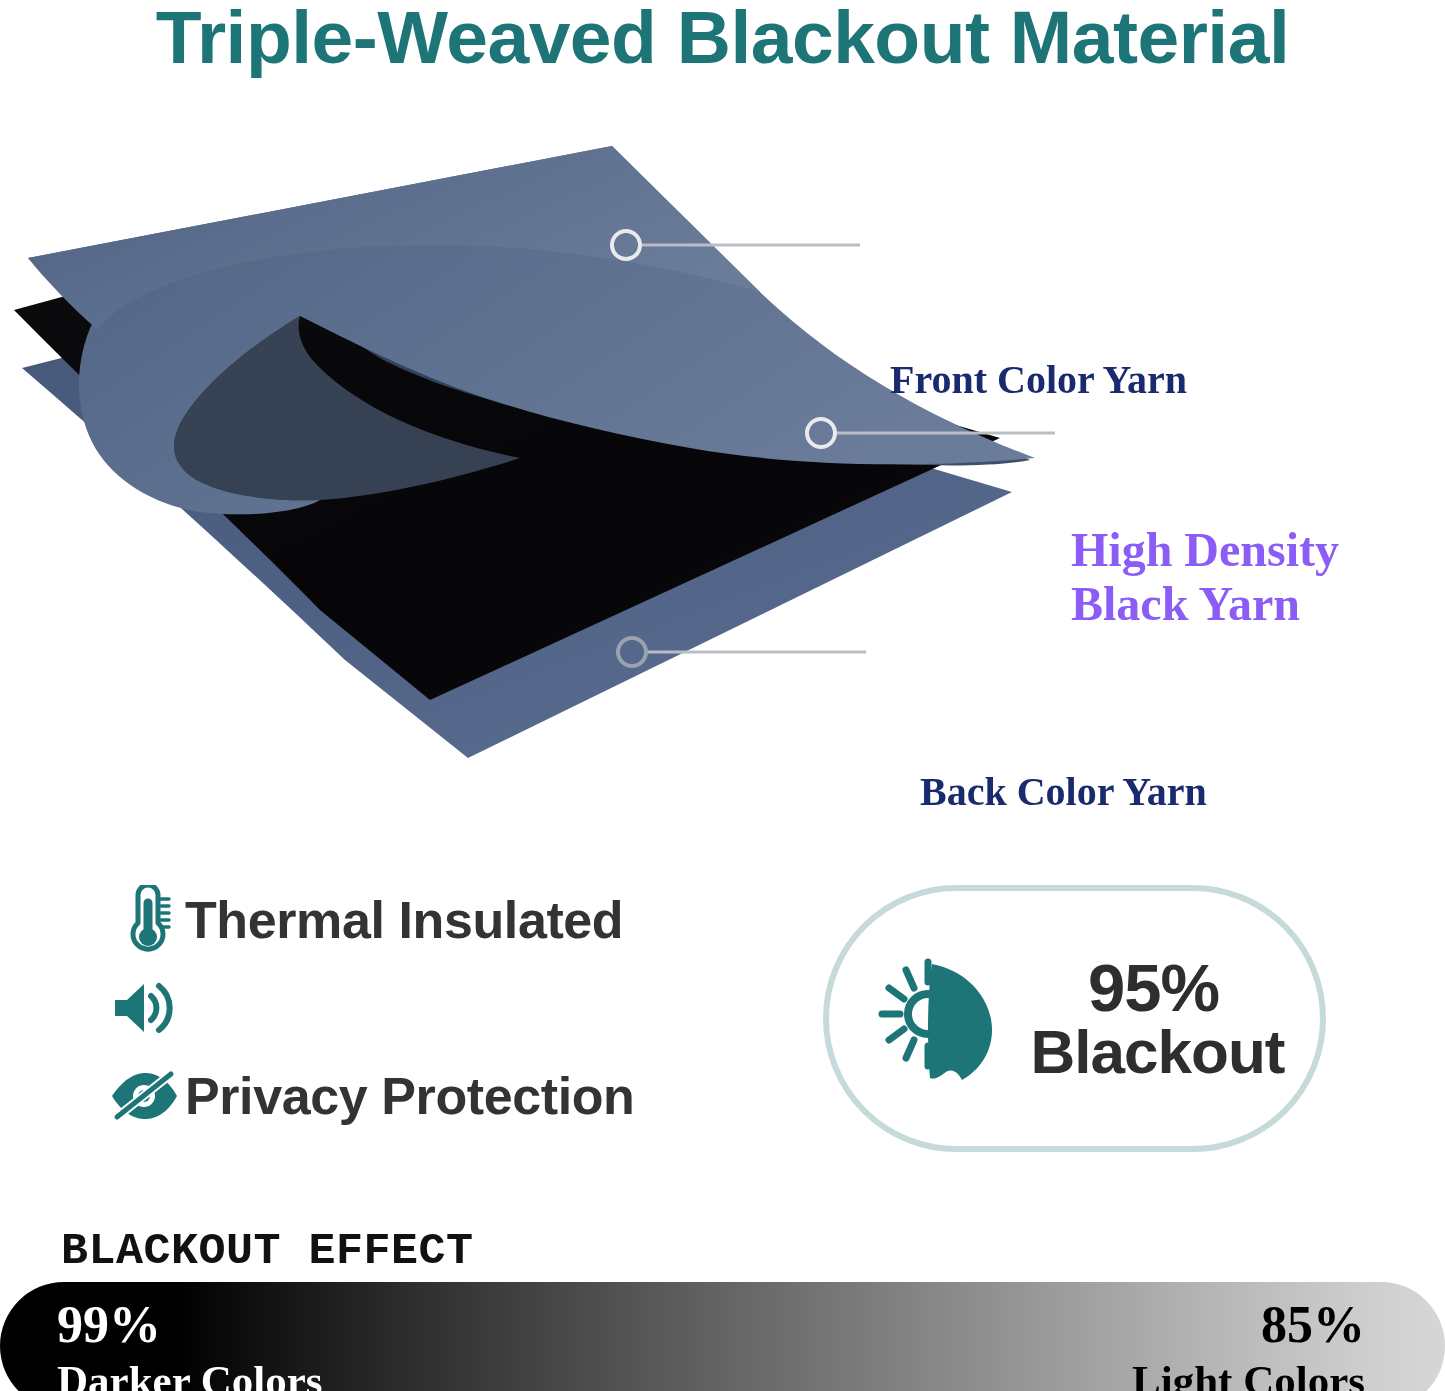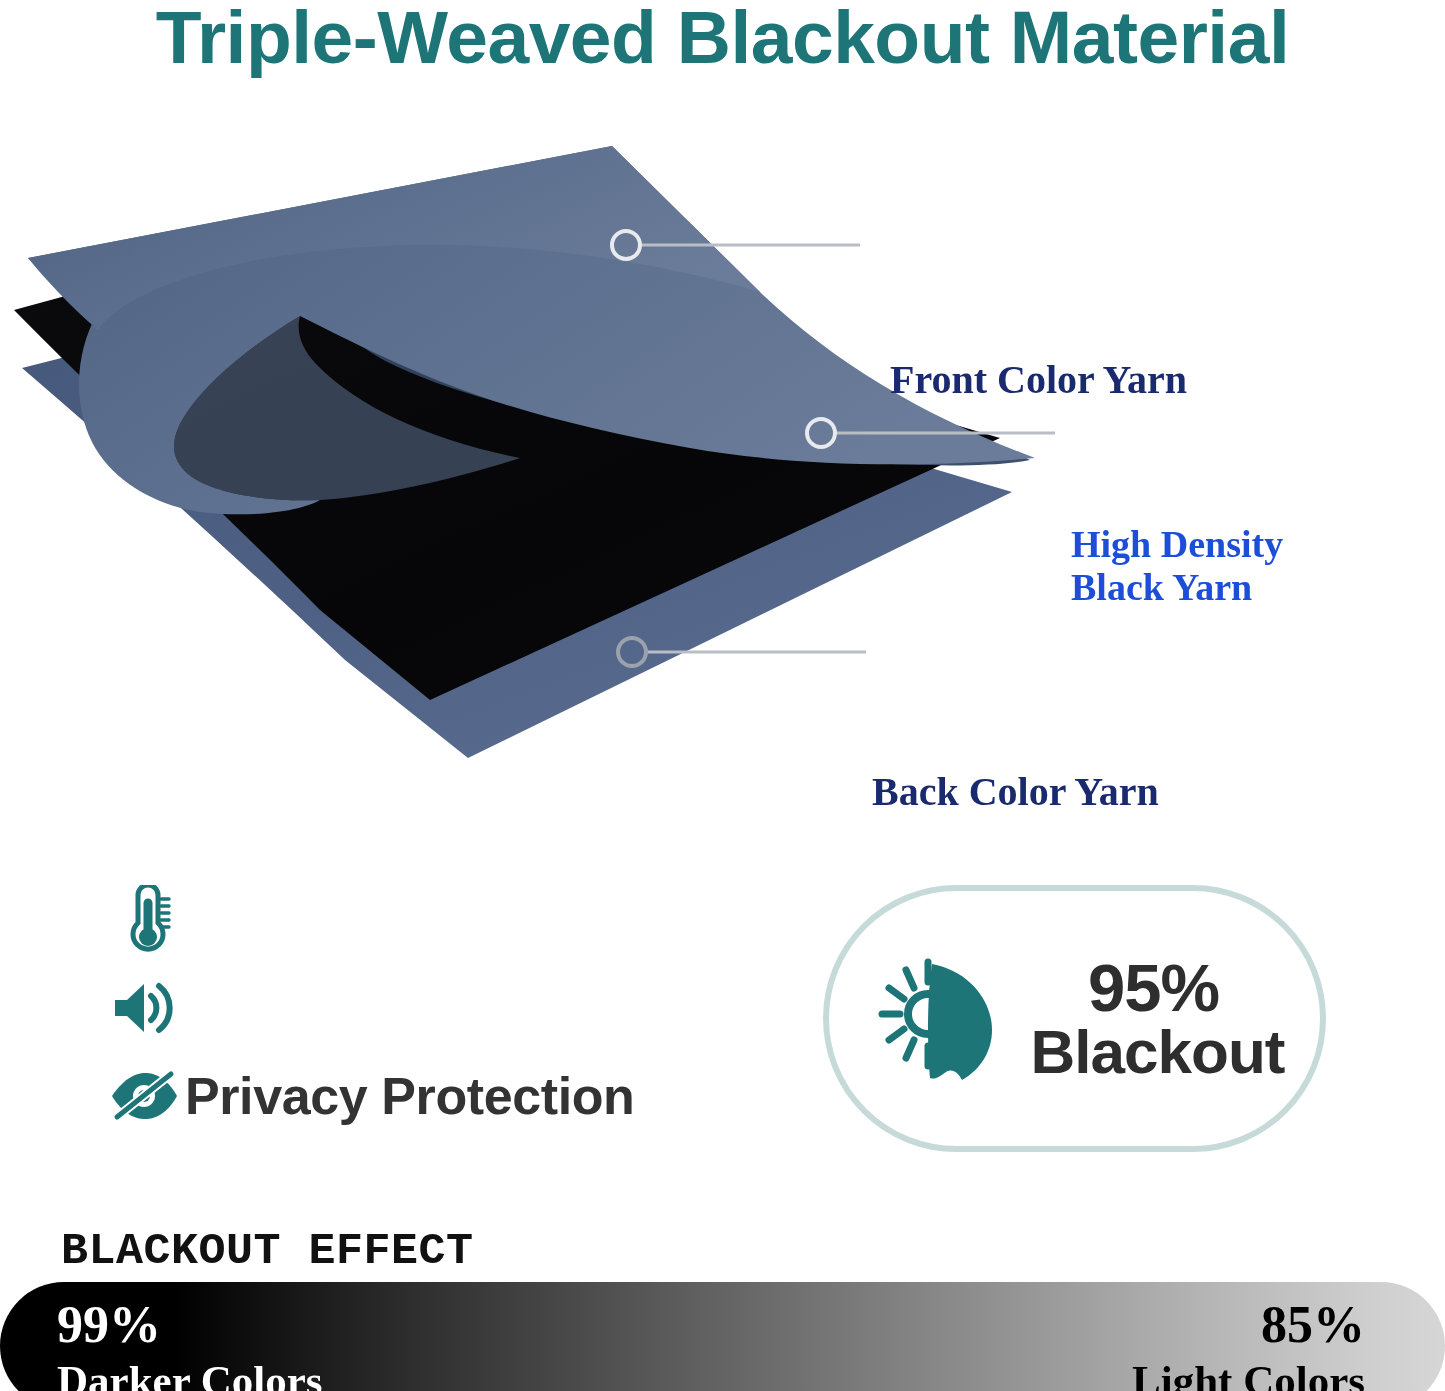--- a/index.html
+++ b/index.html
@@ -51,25 +51,25 @@
   }
   #label-front {
     left: 890px;
     top: 218px;
     font-size: 40px;
     color: #1a2a6e;
   }
   #label-black {
     left: 1071px;
     top: 383px;
-    font-size: 38px;
-    color: #1d4ed8;
+    font-size: 48px;
+    color: #8b5cf6;
   }
   #label-back {
-    left: 872px;
+    left: 920px;
     top: 630px;
     font-size: 40px;
     color: #1a2a6e;
   }
 
   
   #feature-list {
     position: absolute;
     left: 103px;
     top: 876px;
@@ -321,20 +321,21 @@
         <circle cx="32" cy="52" r="9" fill="#1d7577"></circle>
         <g stroke="#1d7577" stroke-width="3.4" stroke-linecap="round">
           <line x1="45" y1="14" x2="53" y2="14"></line>
           <line x1="45" y1="21" x2="53" y2="21"></line>
           <line x1="45" y1="28" x2="53" y2="28"></line>
           <line x1="45" y1="35" x2="53" y2="35"></line>
           <line x1="45" y1="42" x2="53" y2="42"></line>
         </g>
       </svg>
     </span>
+    <span class="feature-label">Thermal Insulated</span>
   </div>
 
   <div class="feature-row">
     <span class="feature-icon">
       <svg width="66" height="60" viewBox="0 0 66 60" xmlns="http://www.w3.org/2000/svg">
         <path d="M4 22 h12 L33 6 v48 L16 38 H4 Z" fill="#1d7577"></path>
         <path d="M40 18 a16 16 0 0 1 0 24" fill="none" stroke="#1d7577" stroke-width="6" stroke-linecap="round"></path>
         <path d="M48 8 a28 28 0 0 1 0 44" fill="none" stroke="#1d7577" stroke-width="6" stroke-linecap="round"></path>
       </svg>
     </span>

